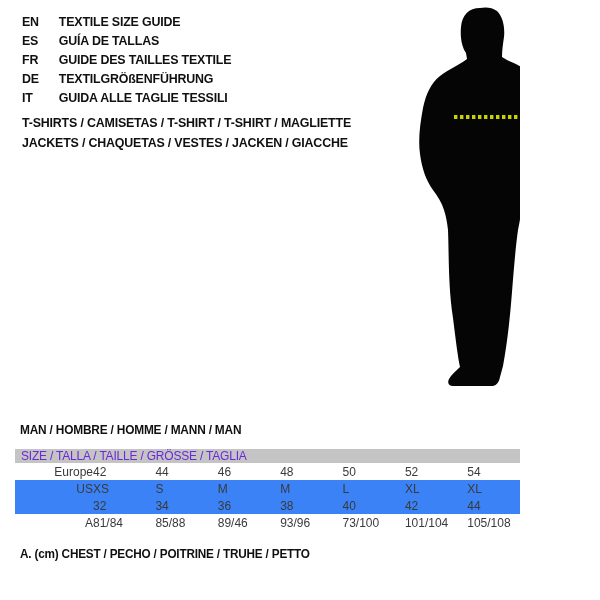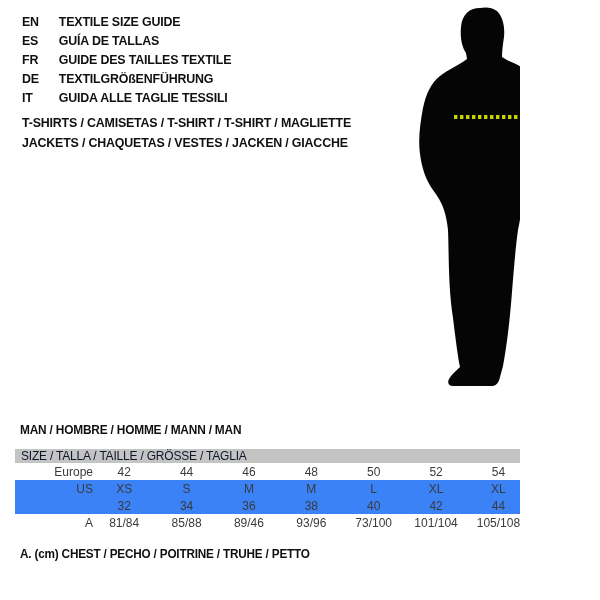--- a/index.html
+++ b/index.html
@@ -19,25 +19,25 @@
 
   
   .figure-wrap { position: absolute; left: 390px; top: 0; width: 200px; height: 400px; }
   .a-label { position: absolute; left: 561px; top: 105px; font-size: 14px; font-weight: 600; color: #101010; }
 
   
   .section-title { position: absolute; left: 20px; top: 423px; font-weight: bold; font-size: 12.5px; color: #101010; transform: scaleX(.95); transform-origin: 0 0; white-space: nowrap; letter-spacing: -.2px; }
 
   
   .size-table { position: absolute; left: 15px; top: 449px; width: 577px; font-size: 12px; color: #3a3a3a; }
-  .st-header { background: #c4c4c4; height: 14px; line-height: 14px; padding-left: 6px; color: #0f172a; letter-spacing: -.2px; }
+  .st-header { background: #c4c4c4; height: 14px; line-height: 14px; padding-left: 6px; color: #6d28d9; letter-spacing: -.2px; }
   .st-row { display: grid; grid-template-columns: 78px repeat(8, 1fr); height: 17px; align-items: center; }
   .st-row.shaded { background: #3b82f6; }
   .st-label { padding-left: 6px; text-align: right; }
-  .st-cell { text-align: center; }
+  .st-cell { }
 
   
   .footnote { position: absolute; left: 20px; top: 547px; font-weight: bold; font-size: 12.5px; color: #101010; transform: scaleX(.94); transform-origin: 0 0; white-space: nowrap; letter-spacing: -.2px; }
 </style>
 </head>
 <body>
 
 <div class="canvas">
 
   <div class="lang-block">

